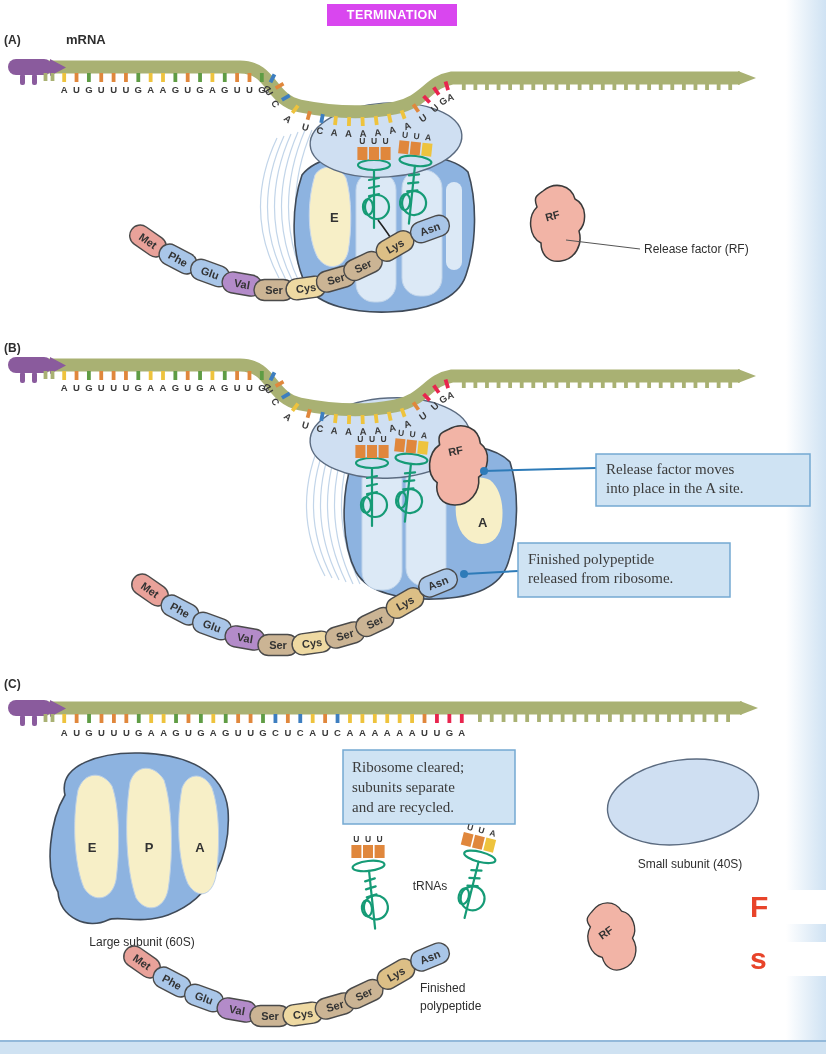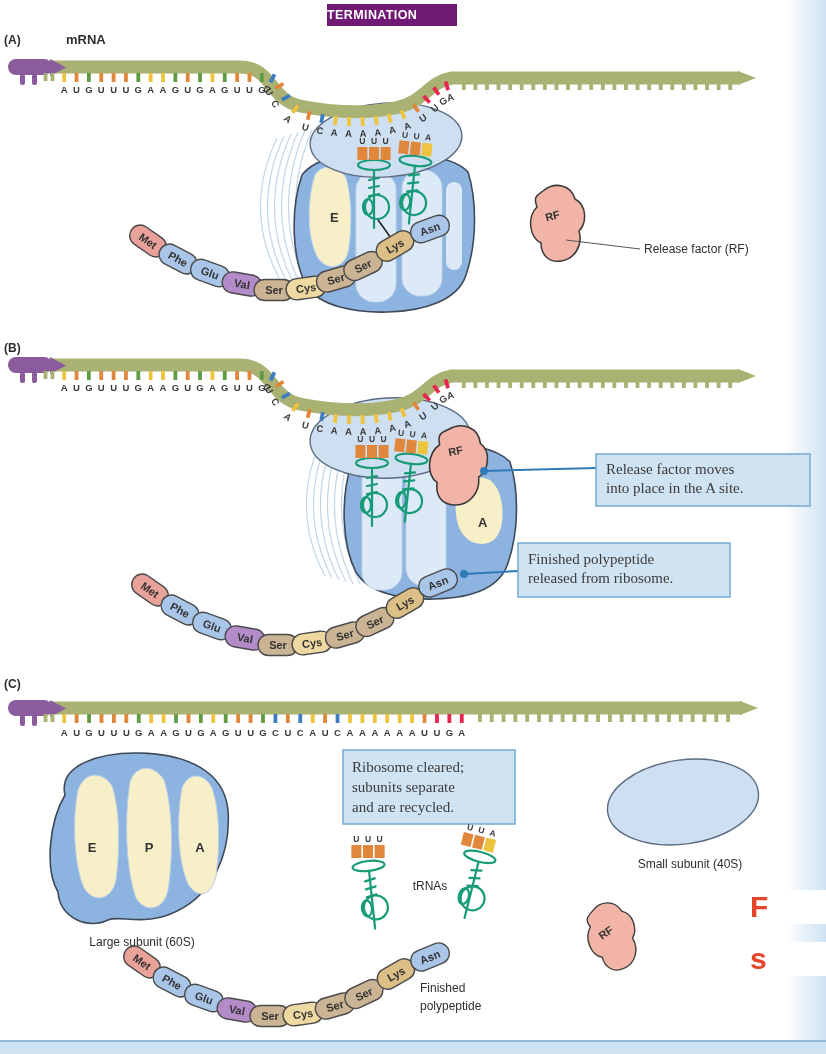--- a/index.html
+++ b/index.html
@@ -3,22 +3,22 @@
 <meta charset="utf-8">
 <style>
   html,body{margin:0;padding:0;background:#fff;}
   .stage{position:relative;width:826px;height:1054px;background:#ffffff;overflow:hidden;
          font-family:"Liberation Sans",sans-serif;}
   .edge-right{position:absolute;top:0;right:0;width:40px;height:1054px;
               background:linear-gradient(to right,rgba(223,237,248,0),#cfe2f3);}
   .edge-bottom{position:absolute;left:0;bottom:0;width:826px;height:12px;
                background:#cfe2f2;border-top:2px solid #93b9da;}
   .hdr{position:absolute;left:327px;top:4px;width:130px;height:22px;line-height:22px;
-       text-align:left;color:#fff;font-weight:bold;font-size:12.5px;letter-spacing:.4px;
-       background:#701a75;}
+       text-align:center;color:#fff;font-weight:bold;font-size:12.5px;letter-spacing:.4px;
+       background:#d946ef;}
   .redclip{position:absolute;background:#fff;color:#e8442a;font-weight:bold;font-size:30px;
            line-height:1;padding:2px 0 2px 6px;width:80px;}
   svg{position:absolute;left:0;top:0;}
   text{font-family:"Liberation Sans",sans-serif;fill:#2e2e2e;}
   .lbl{font-size:12px;}
   .lblb{font-size:12px;font-weight:bold;}
   .mrnalbl{font-size:13px;font-weight:bold;}
   .seq{font-size:9.5px;font-weight:bold;fill:#3a3a3a;}
   .anti{font-size:8.5px;font-weight:bold;fill:#3a3a3a;}
   .site{font-size:13px;font-weight:bold;fill:#333;}

